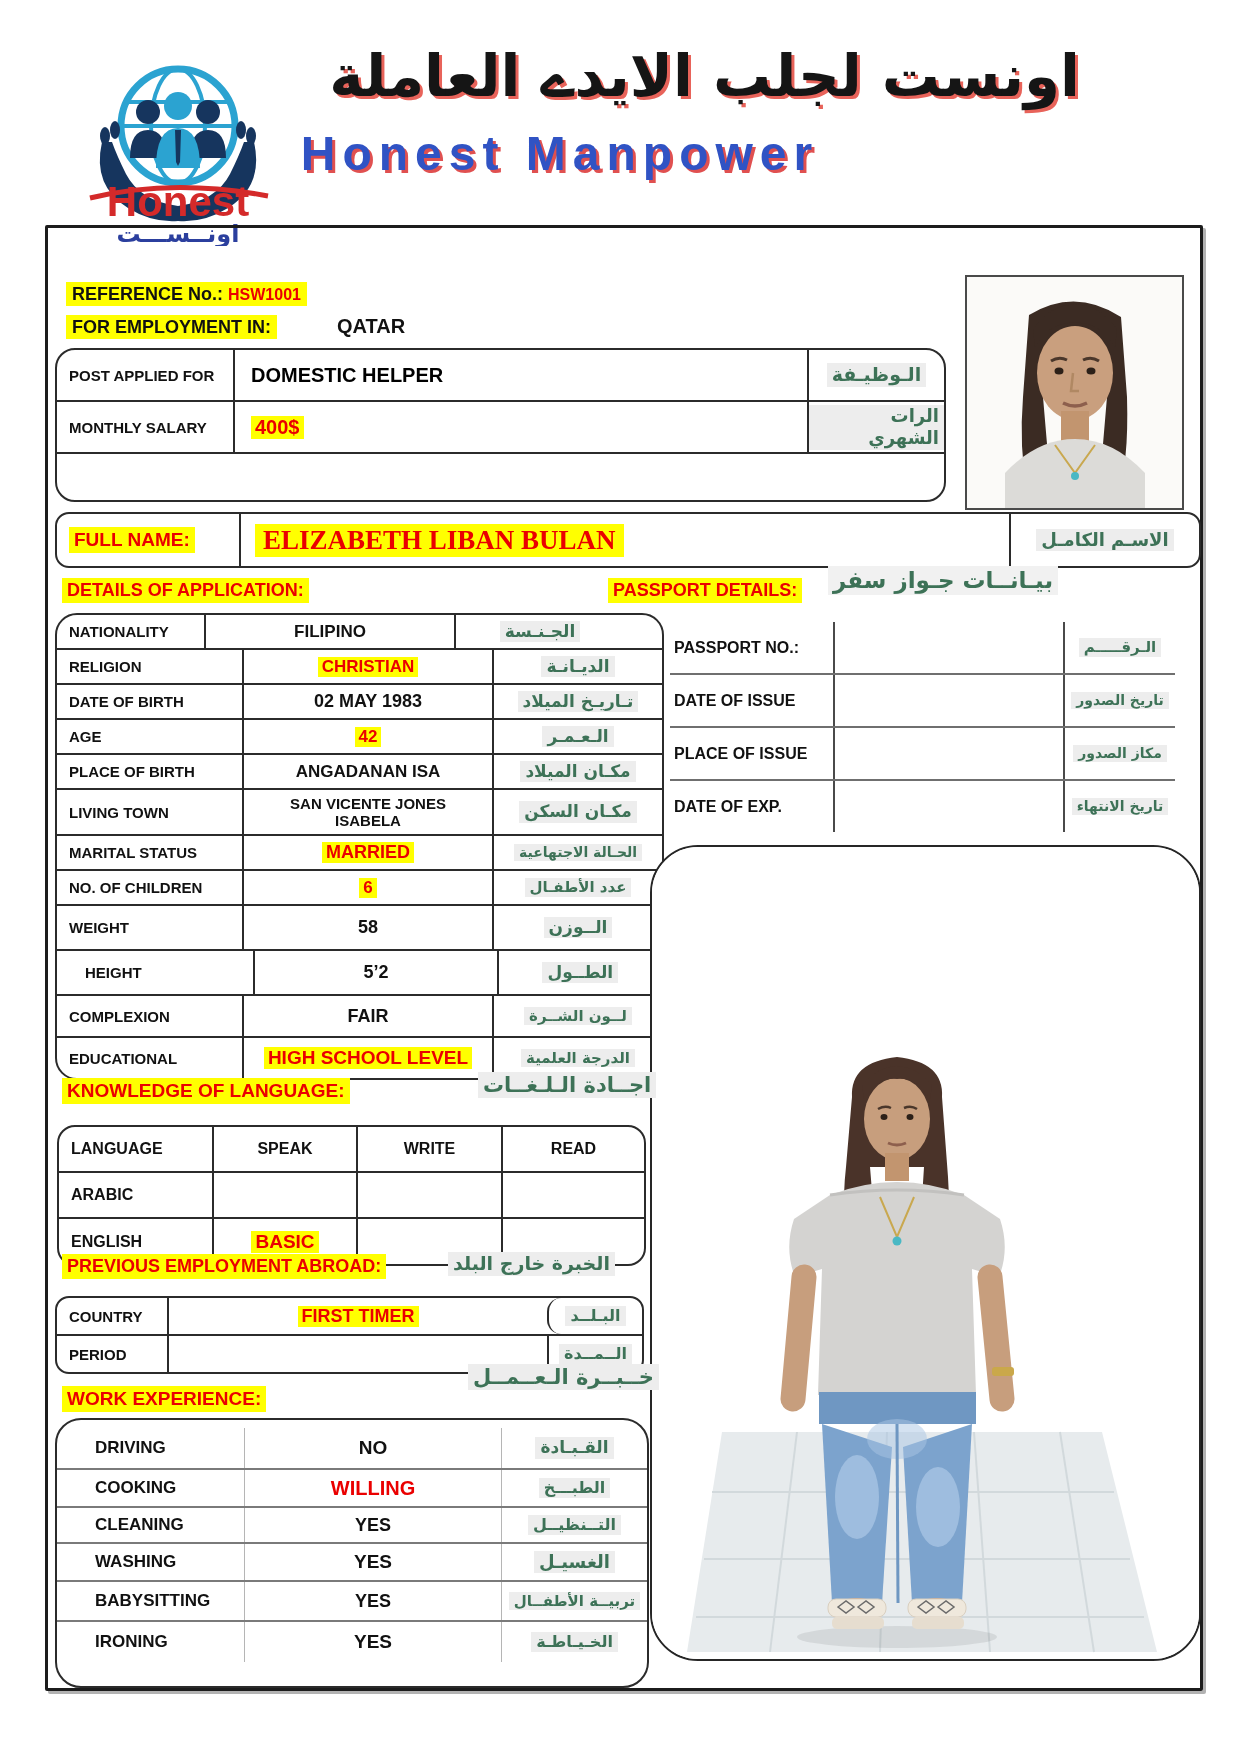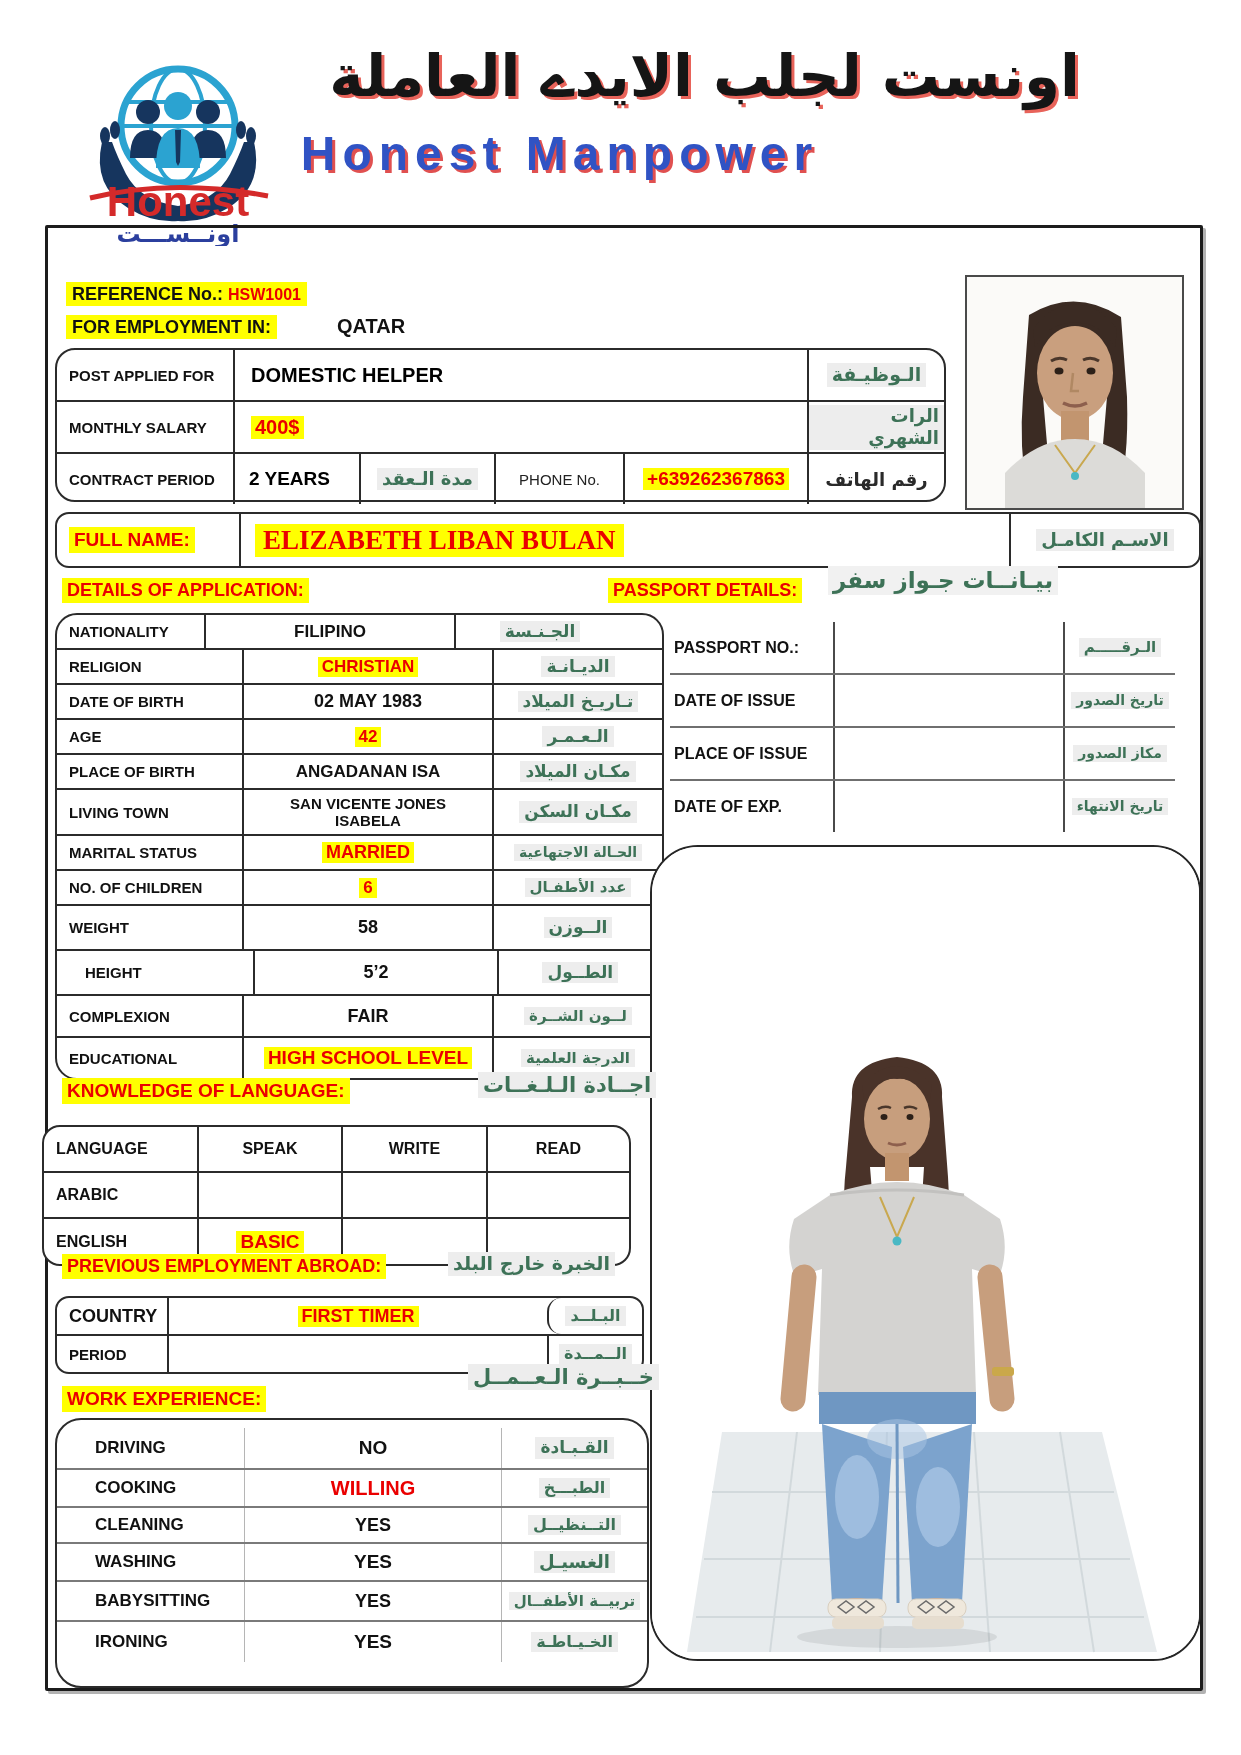--- a/index.html
+++ b/index.html
@@ -107,34 +107,20 @@
           <span class="ar" style="font-size:19px;">الـوظيـفة</span>
         </div>
     </div>
     <div class="row hline" style="height:50px;">
       <div class="cell lab" style="width:176px;">MONTHLY SALARY</div>
       <div class="cell vline" style="width:574px;padding-left:16px;">
         <span class="hl b" style="font-size:20px;">400$</span>
       </div>
       <div class="cell vline arc" style="width:137px;">
           <span class="ar" style="font-size:18px;">الرات الشهري</span>
-        </div>
-    </div>
-    <div class="row" style="height:50px;">
-      <div class="cell lab" style="width:176px;">CONTRACT PERIOD</div>
-      <div class="cell vline" style="width:126px;padding-left:14px;font-size:19px;font-weight:bold;">2 YEARS</div>
-      <div class="cell vline arc" style="width:135px;">
-          <span class="ar" style="font-size:18px;">مدة الـعقد</span>
-        </div>
-      <div class="cell vline arc" style="width:129px;font-size:15px;font-weight:normal;color:#222;">PHONE No.</div>
-      <div class="cell vline arc" style="width:184px;">
-        <span class="hl b" style="font-size:19px;">+639262367863</span>
-      </div>
-      <div class="cell vline arc" style="width:137px;">
-          <span class="ar-plain" style="font-size:18px;">رقم الهاتف</span>
         </div>
     </div>
   </div>
 
   <div class="abs photo-frame" style="left:965px;top:275px;width:215px;height:231px;">
     <svg width="215" height="231" viewBox="0 0 215 231">
       <rect width="215" height="231" fill="#fbfaf8"></rect>
       <path d="M62,38 Q108,10 154,40 L160,120 Q162,190 150,214 L132,214 L140,120 L76,120 L84,214 L60,214 Q52,170 56,120 Z" fill="#3b2b23"></path>
       <ellipse cx="108" cy="96" rx="38" ry="47" fill="#c99f7e"></ellipse>
       <path d="M68,70 Q84,44 108,46 Q132,44 148,70 L150,52 Q130,26 108,28 Q86,26 66,52 Z" fill="#3b2b23"></path>
@@ -382,21 +368,21 @@
       <path d="M186,760 l8,-6 8,6 -8,6 Z M206,760 l8,-6 8,6 -8,6 Z" stroke="#6b6b6b" stroke-width="1.5" fill="none"></path>
       <path d="M266,760 l8,-6 8,6 -8,6 Z M286,760 l8,-6 8,6 -8,6 Z" stroke="#6b6b6b" stroke-width="1.5" fill="none"></path>
       <rect x="180" y="770" width="52" height="12" rx="5" fill="#e6ddcf"></rect>
       <rect x="260" y="770" width="52" height="12" rx="5" fill="#e6ddcf"></rect>
     </svg>
   </div>
 
   <div class="abs sec-head" style="left:62px;top:1078px;font-size:19px;">KNOWLEDGE OF LANGUAGE:</div>
   <div class="abs ar" style="left:478px;top:1072px;font-size:21px;">اجــادة الـلـغــات</div>
 
-  <div class="abs tbl" style="left:42px;top:1125px;width:585px;border-radius:18px;">
+  <div class="abs tbl" style="left:57px;top:1125px;width:585px;border-radius:18px;">
     <div class="row hline" style="height:44px;">
       <div class="cell lab" style="width:153px;font-size:16px;">LANGUAGE</div>
       <div class="cell vline val" style="width:144px;font-size:16px;">
           <span>SPEAK</span>
         </div>
       <div class="cell vline val" style="width:145px;font-size:16px;">
           <span>WRITE</span>
         </div>
       <div class="cell vline val" style="width:143px;font-size:16px;">
           <span>READ</span>
@@ -426,21 +412,21 @@
           <span></span>
         </div>
     </div>
   </div>
 
   <div class="abs sec-head" style="left:62px;top:1254px;font-size:18px;">PREVIOUS EMPLOYMENT ABROAD:</div>
   <div class="abs ar" style="left:448px;top:1252px;font-size:19px;">الخبرة خارج البلد</div>
 
   <div class="abs tbl" style="left:55px;top:1296px;width:585px;border-radius:14px;">
     <div class="row hline" style="height:36px;">
-      <div class="cell lab" style="width:110px;font-size:18px;">COUNTRY</div>
+      <div class="cell lab" style="width:110px;font-size:15px;">COUNTRY</div>
       <div class="cell vline val" style="width:380px;">
           <span class="hl" style="font-size:18px;">FIRST TIMER</span>
         </div>
       <div class="cell vline arc" style="width:95px;border-radius:14px;">
           <span class="ar" style="font-size:16px;">البـلــد</span>
         </div>
     </div>
     <div class="row" style="height:36px;">
       <div class="cell lab" style="width:110px;font-size:15px;">PERIOD</div>
       <div class="cell vline val" style="width:380px;">

